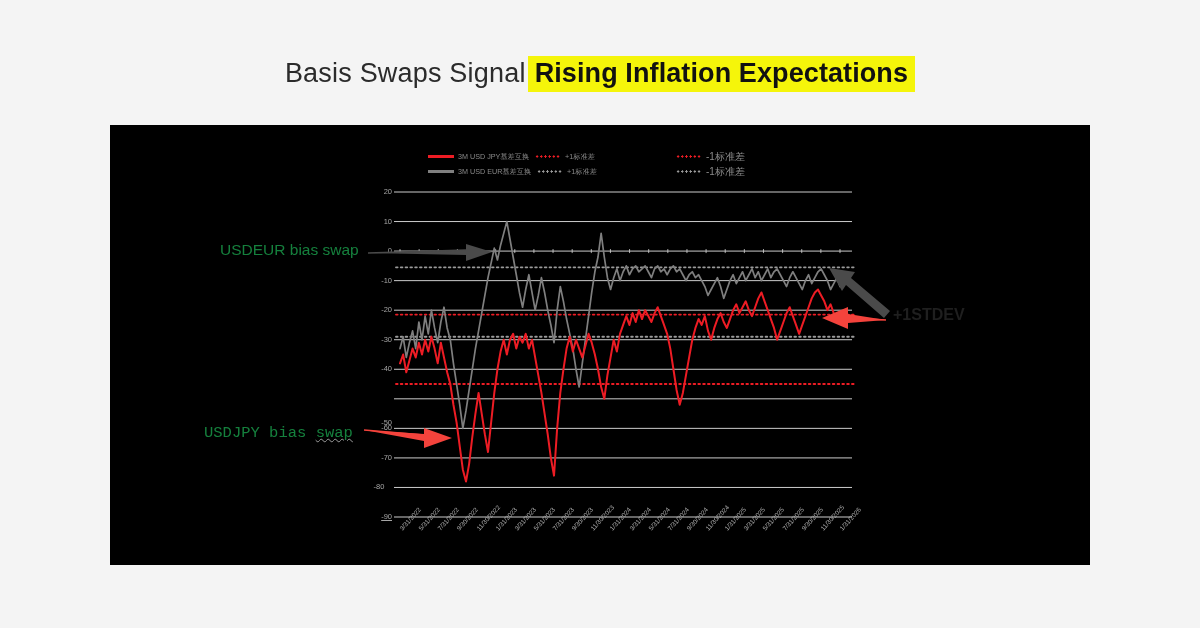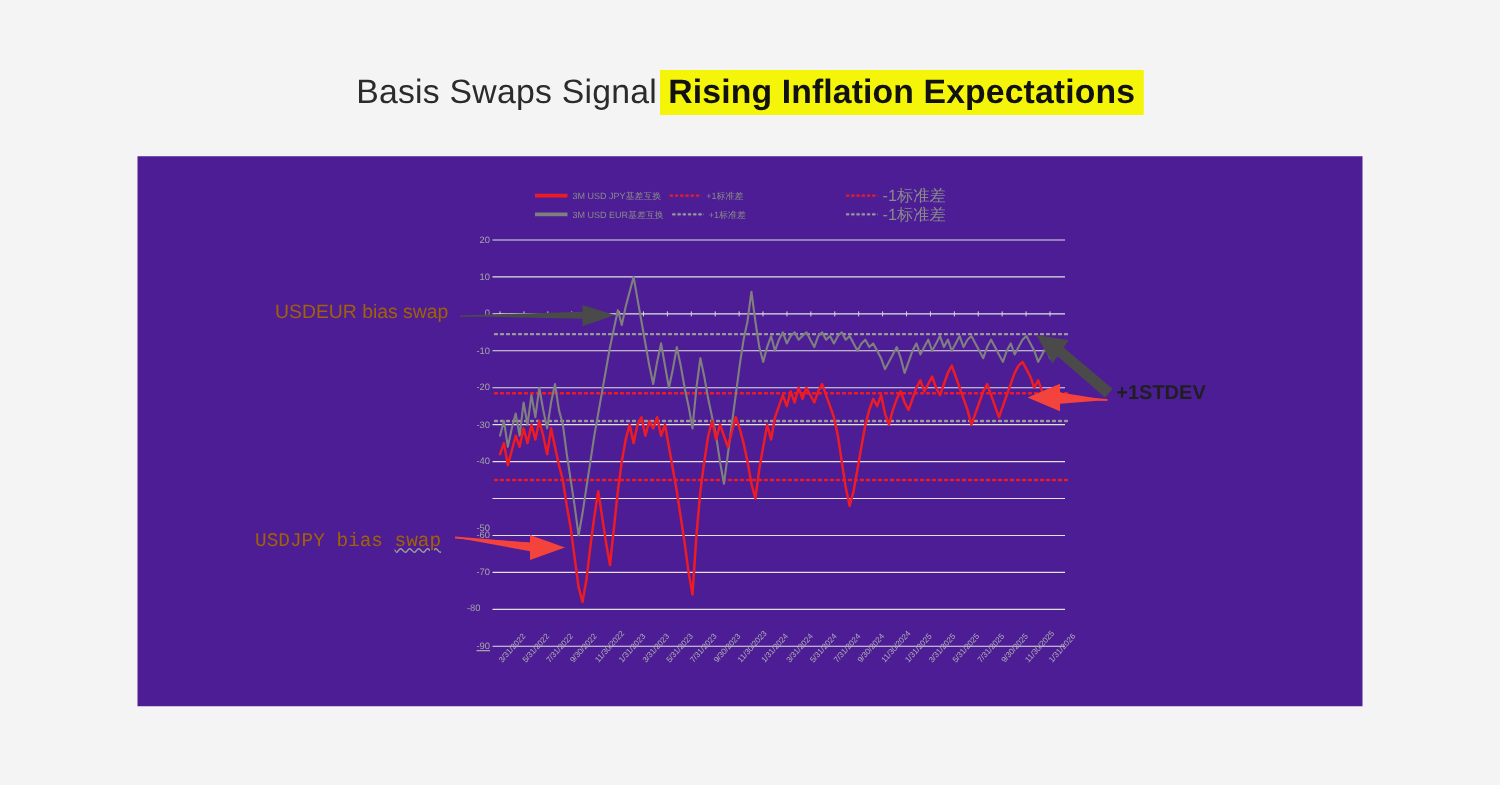--- a/index.html
+++ b/index.html
@@ -20,60 +20,60 @@
     font-size:27px;color:#2b2b2b;font-weight:400;letter-spacing:.2px;
   }
   .title-hl{
     font-size:27px;color:#111;font-weight:700;letter-spacing:.1px;
     background:#f5f50a;padding:2px 7px 4px 7px;margin-left:2px;
   }
 
   
   .card{
     position:absolute;left:110px;top:125px;width:980px;height:440px;
-    background:#4c1d95;
+    background:#000000;
   }
 
   
   .legend{
     position:absolute;left:318px;top:24px;width:370px;
     font-size:7.2px;color:#8a8a8a;
   }
   .lg-row{display:flex;align-items:center;height:15px;}
   .lg-swatch{display:inline-block;width:26px;height:3px;margin-right:4px;}
   .lg-swatch.red{background:#ed1c24;}
   .lg-swatch.gray{background:#7f7f7f;}
   .lg-dots{display:inline-block;width:26px;height:3px;margin:0 4px 0 6px;
     background-image:radial-gradient(circle,currentColor 45%,transparent 46%);
     background-size:4.2px 3px;background-repeat:repeat-x;}
   .lg-dots.red{color:#ed1c24;}
   .lg-dots.gray{color:#9a9a9a;}
   .lg-text{white-space:nowrap;}
   .legend-right{
     position:absolute;left:560px;top:24px;width:190px;
-    font-size:13px;color:#8a8a8a;
+    font-size:10px;color:#8a8a8a;
   }
 
   
   .plot-area{position:absolute;left:0;top:0;width:980px;height:440px;}
   .yt{
     position:absolute;font-size:7.5px;color:#a6a6a6;
     text-align:right;width:26px;
   }
   .xt{
     position:absolute;font-size:6.4px;color:#b0b0b0;
     transform-origin:left top;transform:rotate(-48deg);
     white-space:nowrap;
   }
 
   svg{display:block;}
 
   
   .anno{
-    position:absolute;font-size:15.5px;color:#a16207;white-space:nowrap;
+    position:absolute;font-size:15.5px;color:#15803d;white-space:nowrap;
   }
   .anno-usdjpy{left:204px;top:424px;font-family:Liberation Mono, monospace;}
   .anno-usdeur{left:220px;top:241px;}
   .anno-stdev{left:893px;top:306px;font-size:16px;color:#1f1f1f;font-weight:600;}
   .squiggle{
     text-decoration:underline;
     text-decoration-style:wavy;
     text-decoration-color:#9b9b9b;
     text-decoration-thickness:1px;
   }

